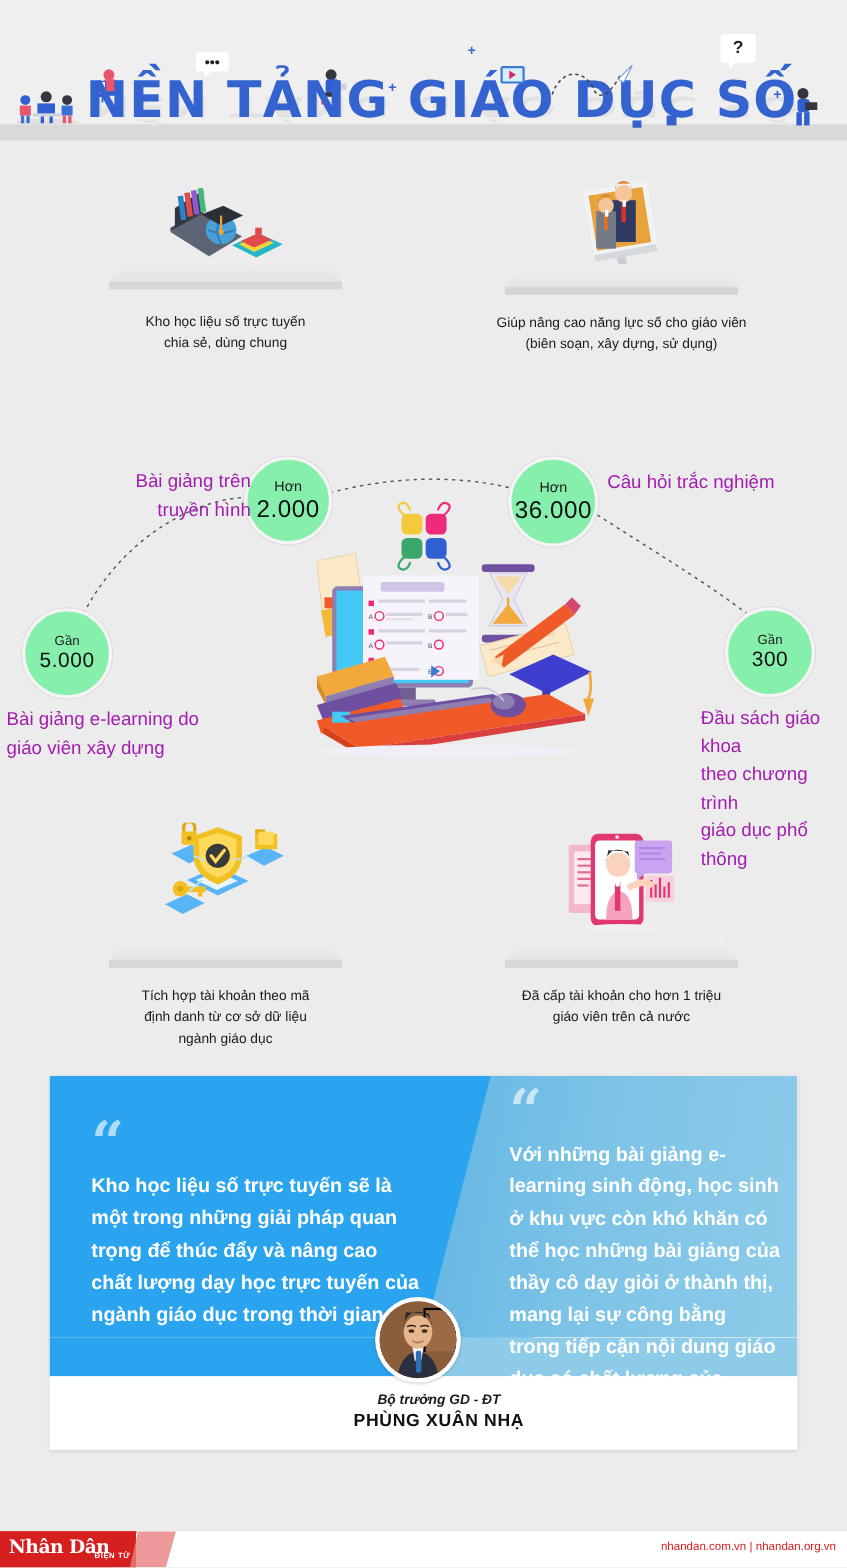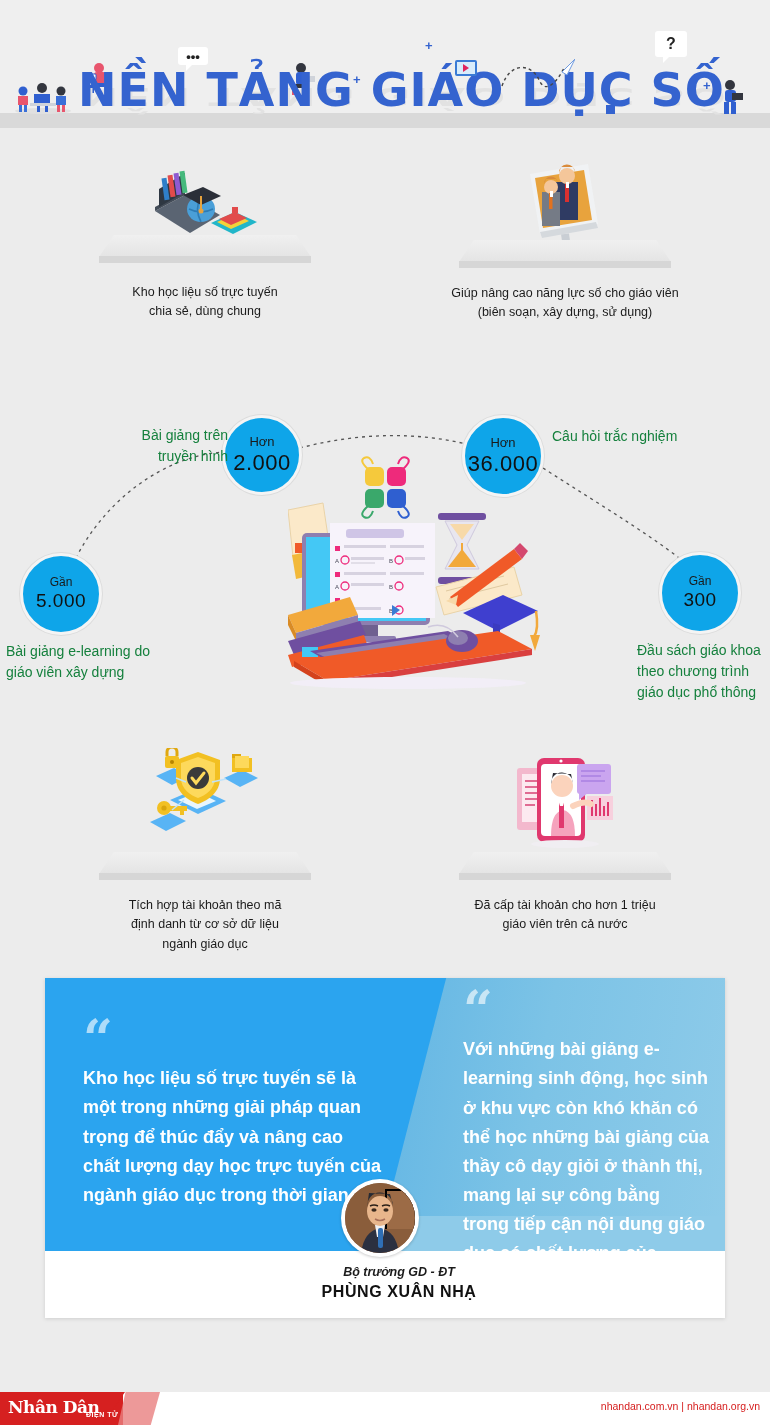--- a/index.html
+++ b/index.html
@@ -70,31 +70,31 @@
     background:#d6d6d6;
   }
   .card-text {
     position:absolute; left:0; width:330px;
     font-size:12.5px; color:#1b1b1b; line-height:1.55; font-weight:500;
   }
 
   
   .circle {
     position:absolute; border-radius:50%;
-    background:#0ea5e9; border:3px solid #f4f4f4;
+    background:#86efac; border:3px solid #f4f4f4;
     display:flex; flex-direction:column;
     align-items:center; justify-content:center;
     box-shadow:0 0 0 1px #dcdcdc;
   }
   .circle .pre { font-size:13px; color:#1a1a1a; line-height:1.1; }
   .circle .num { font-size:22px; font-weight:normal; color:#111; line-height:1.15; letter-spacing:0.5px; }
   .circle.small .pre { font-size:12px; }
   .circle.small .num { font-size:19px; }
   .stat-label {
-    position:absolute; font-size:14px; color:#15803d; line-height:1.5;
+    position:absolute; font-size:17px; color:#a21caf; line-height:1.5;
   }
 
   
   .quote-wrap {
     position:absolute; left:45px; top:978px; width:680px; height:340px;
     background:#fff; box-shadow:0 1px 4px rgba(0,0,0,.13); overflow:hidden;
   }
   .q-left {
     position:absolute; left:0; top:0; width:440px; height:238px;
     background:#2ba4ef;

